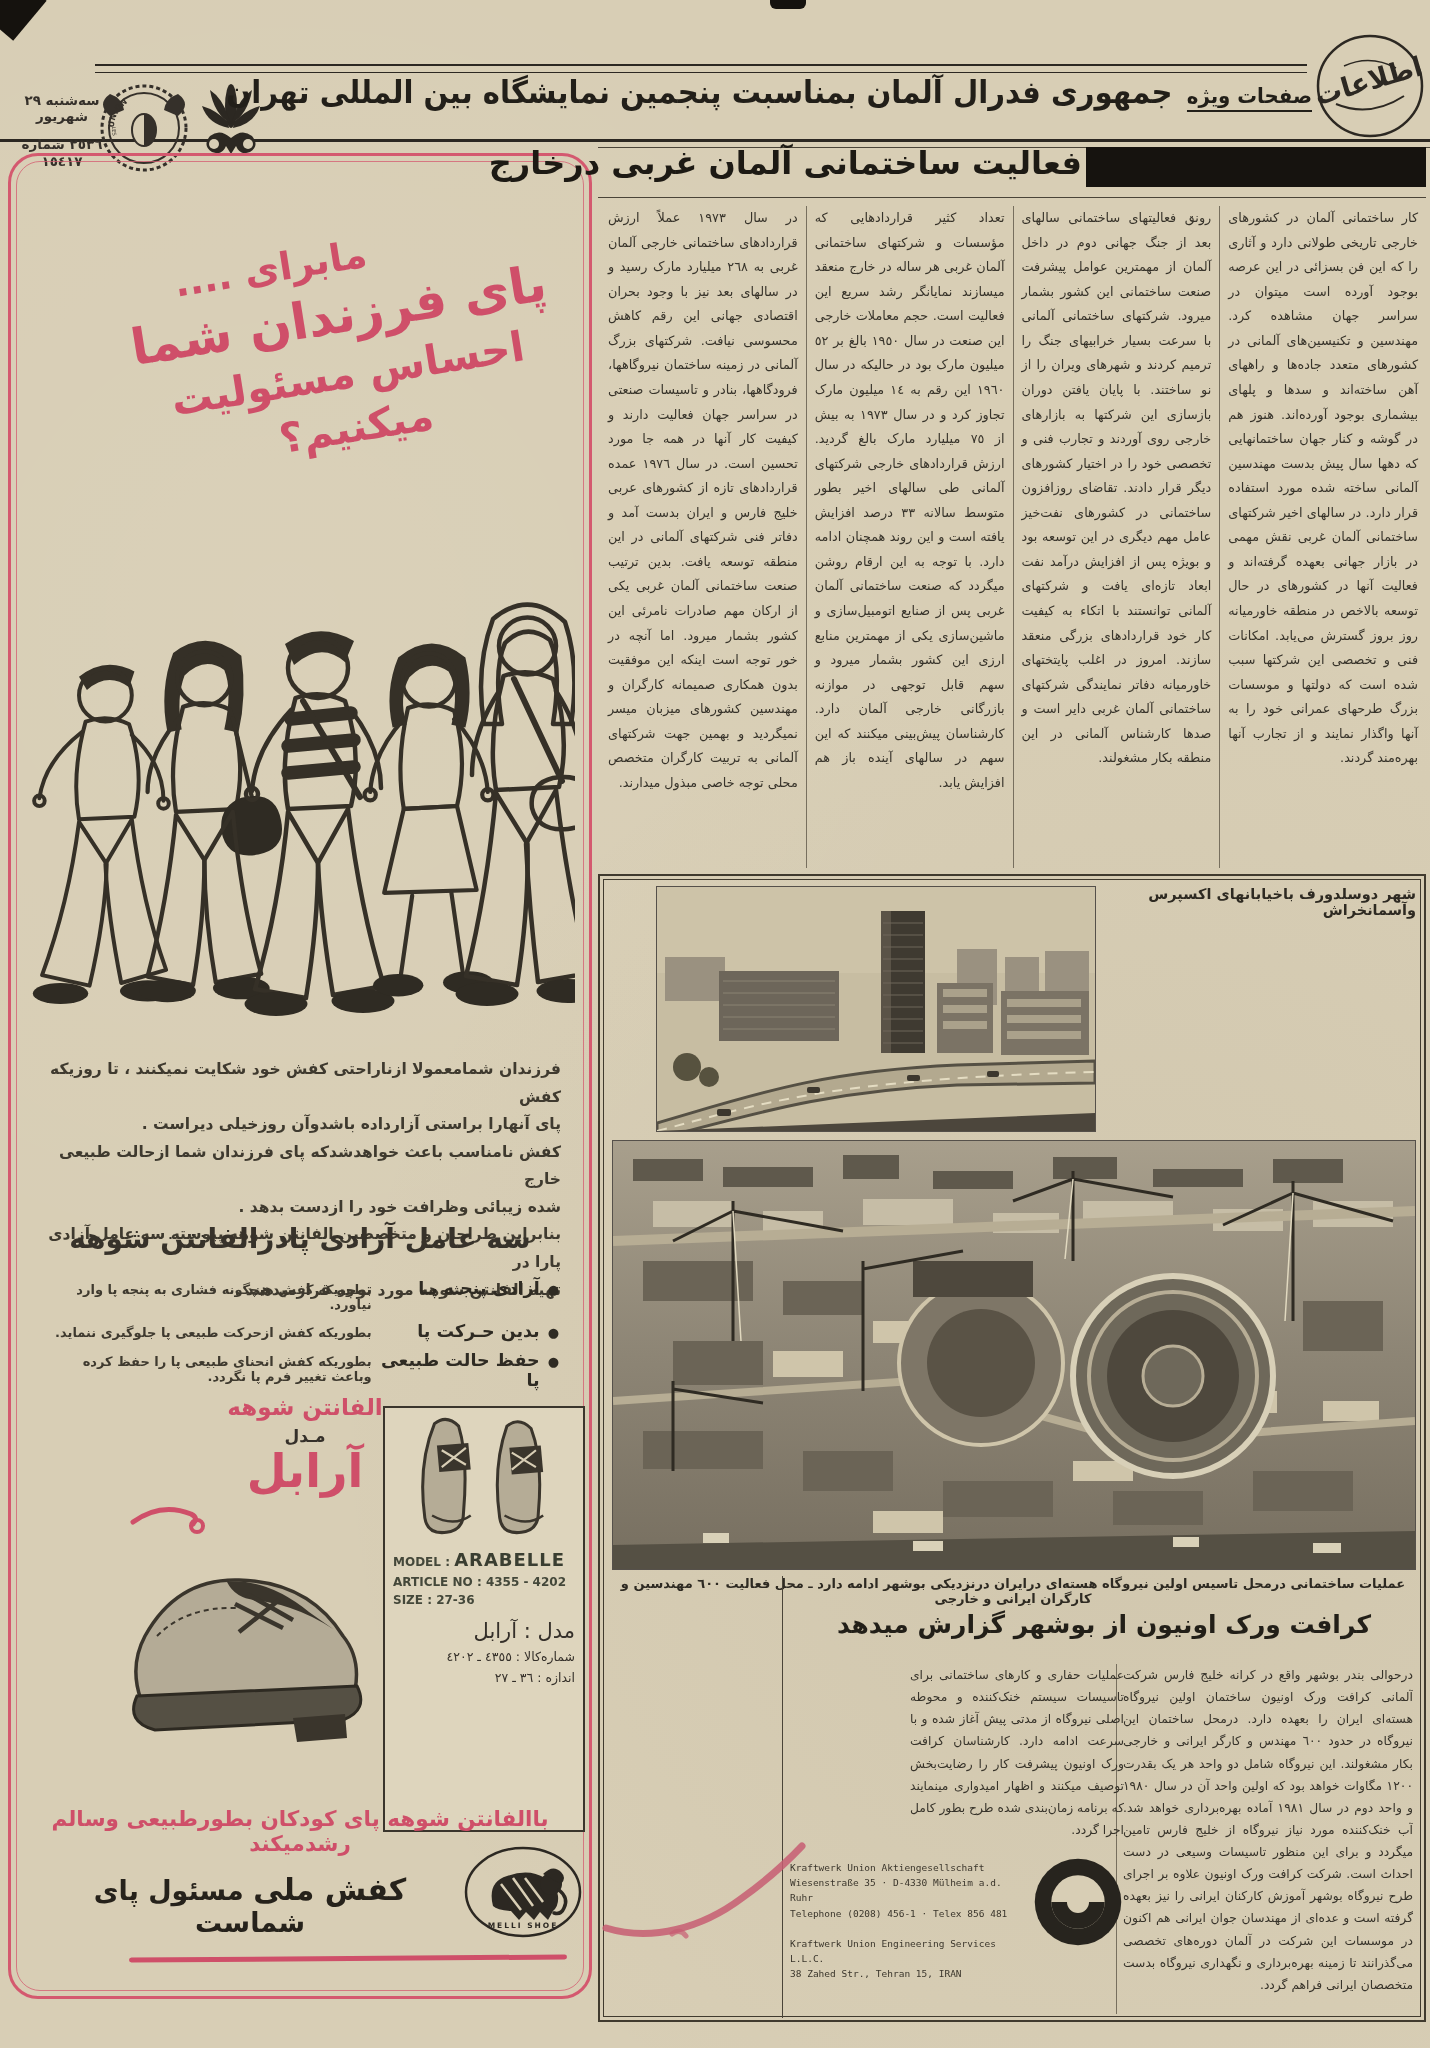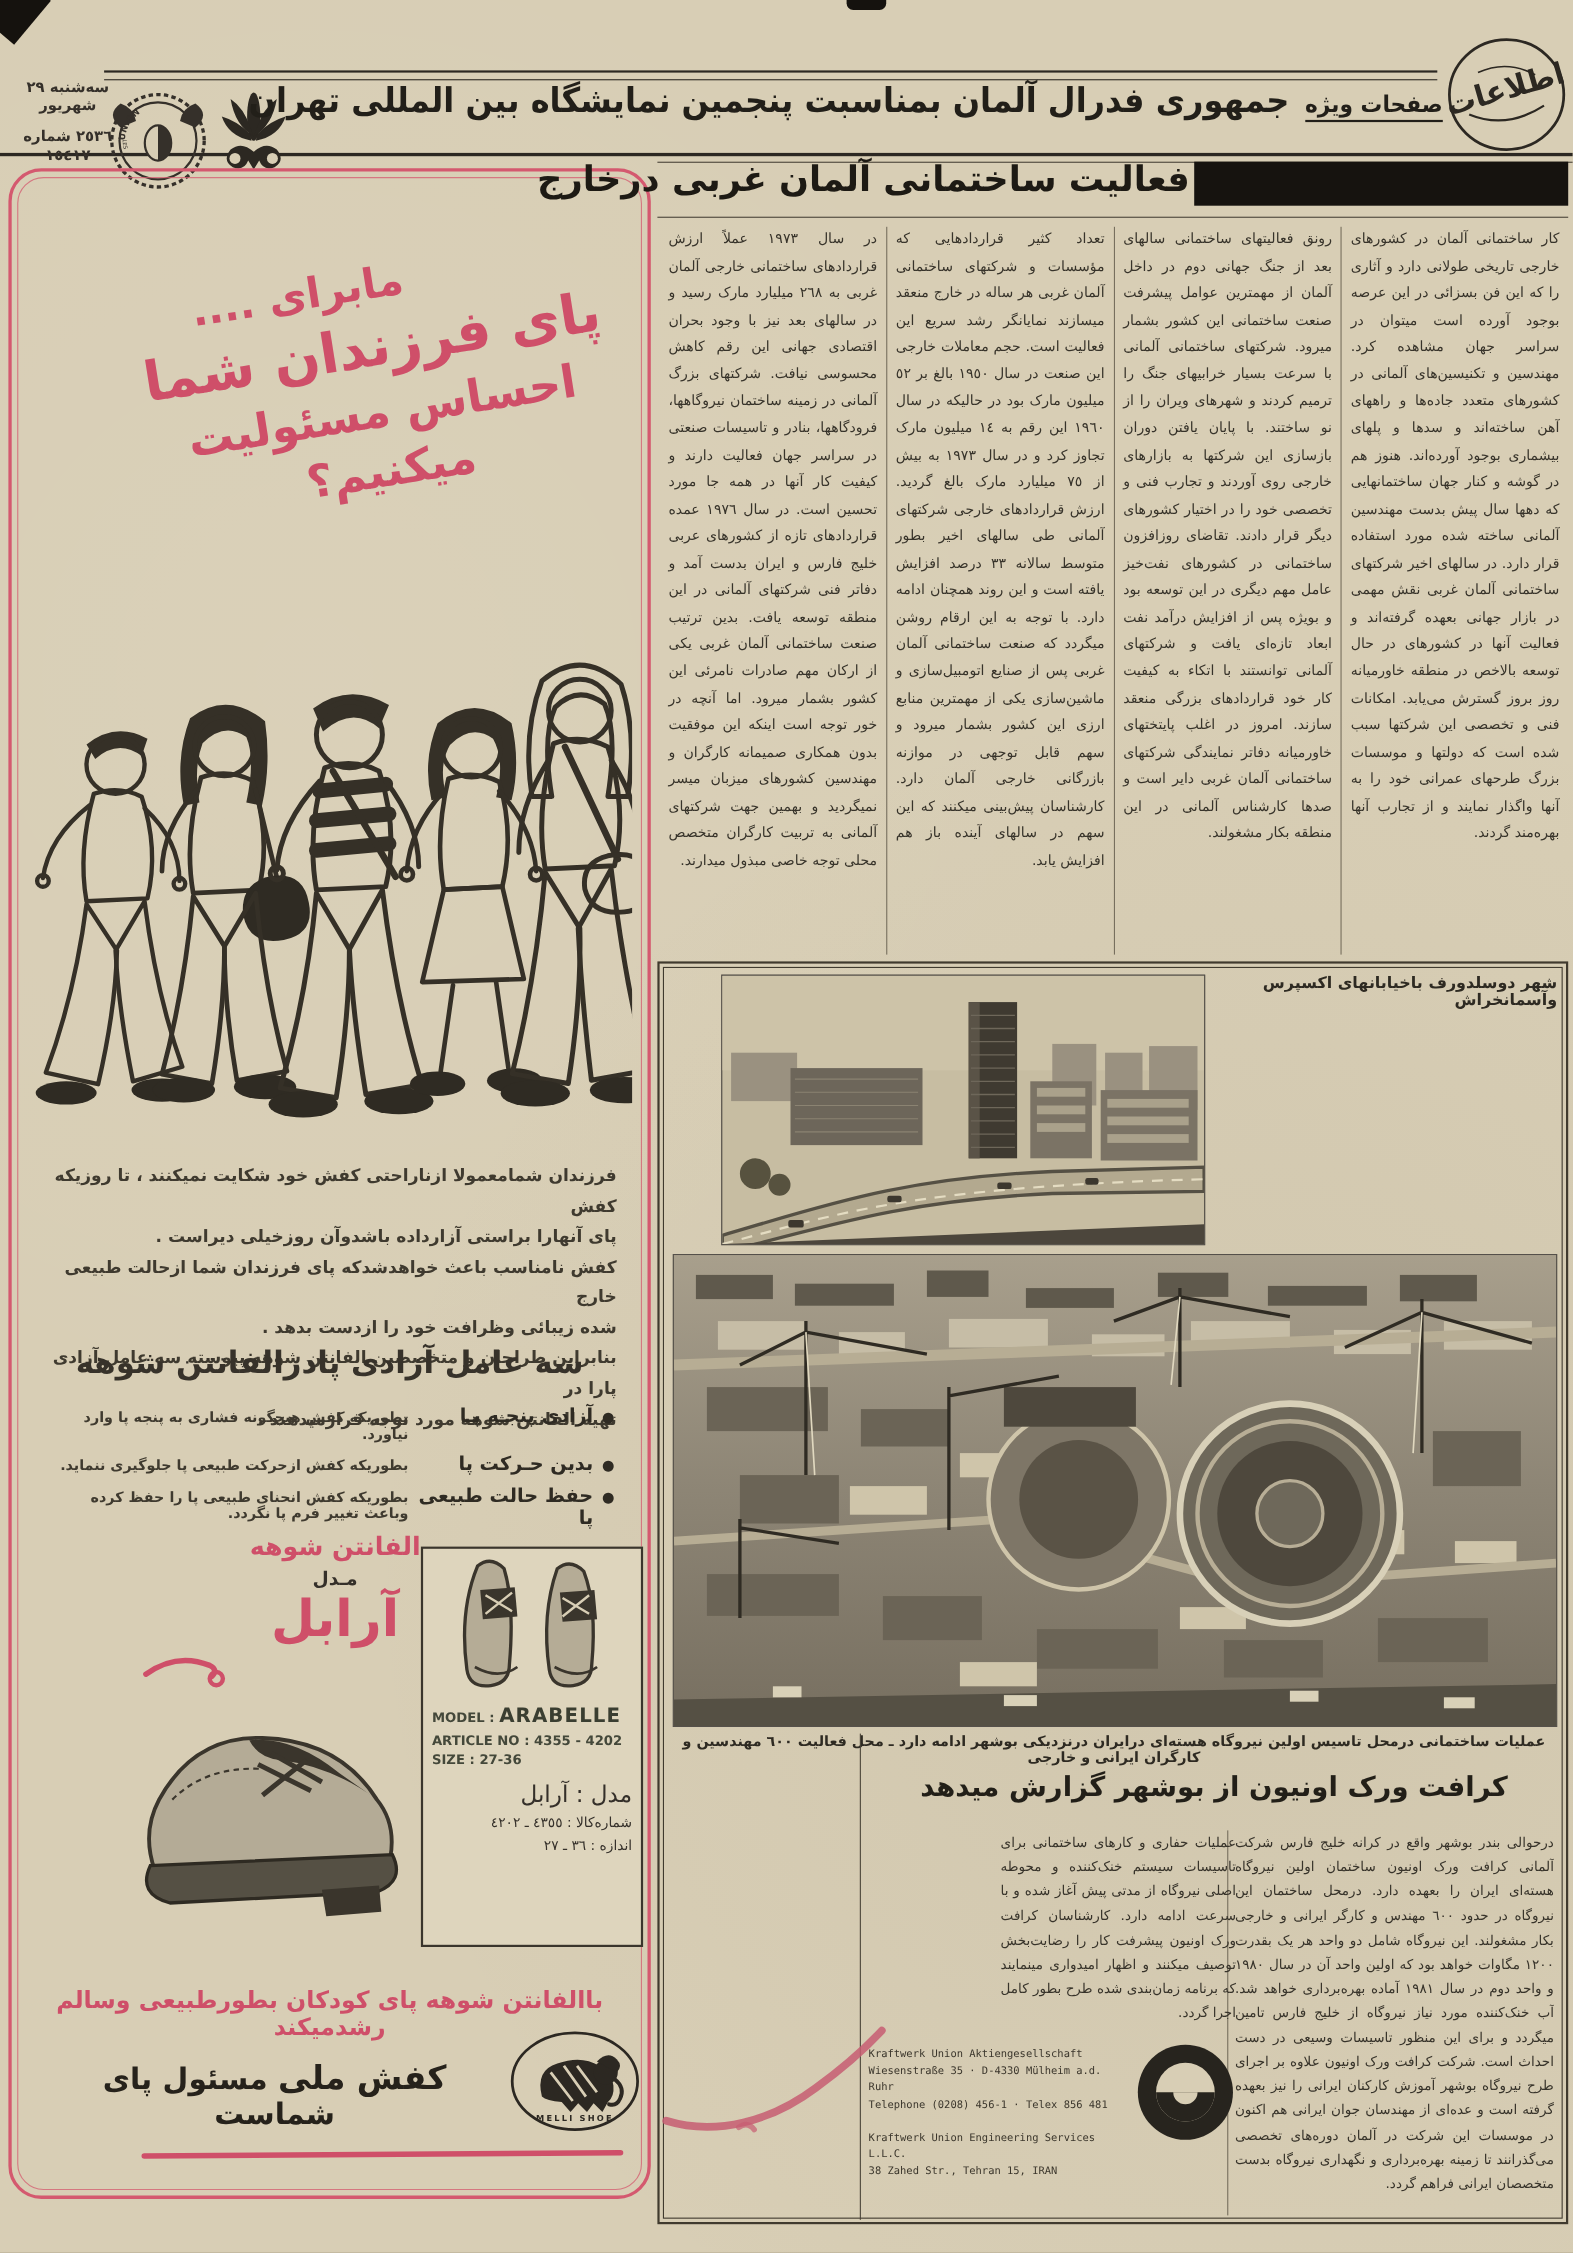--- a/index.html
+++ b/index.html
@@ -8,21 +8,21 @@
     background:#d8ceb5;
     background-image:radial-gradient(circle at 20% 30%, rgba(255,255,255,.05), transparent 40%),
                      radial-gradient(circle at 80% 70%, rgba(90,80,60,.06), transparent 45%);
     font-family:"DejaVu Sans", sans-serif;
     color:#2e2a22; direction:rtl; overflow:hidden;
   }
   .abs{position:absolute;}
   
   .scan-corner{left:-16px;top:-22px;width:52px;height:52px;background:#15120e;transform:rotate(40deg);}
   .scan-blob{left:770px;top:0;width:36px;height:9px;background:#15120e;border-radius:0 0 6px 6px;}
-  .date-block{left:4px;top:72px;width:116px;text-align:center;font-size:13.5px;font-weight:bold;line-height:1.2;color:#35302a;}
+  .date-block{left:4px;top:92px;width:116px;text-align:center;font-size:13.5px;font-weight:bold;line-height:1.2;color:#35302a;}
   .date-block .l2{margin-top:12px;}
   .rule-top{left:95px;top:64px;width:1212px;height:6px;border-top:2.5px solid #2c2822;border-bottom:1.5px solid #2c2822;}
   .masthead{left:262px;top:74px;width:1050px;text-align:center;white-space:nowrap;transform:scaleX(.94);transform-origin:center right;color:#221f19;}
   .masthead .small{font-size:21px;font-weight:bold;border-bottom:2px solid #221f19;padding-bottom:2px;margin-left:10px;}
   .masthead .main{font-size:31px;font-weight:bold;letter-spacing:-.5px;}
   .rule-mid{left:0;top:139px;width:1430px;height:3px;background:#2c2822;}
   .rule-mid2{left:598px;top:147px;width:832px;border-top:1px solid #4a4438;}
   .logo-box{background:transparent;}
   
   .ad{left:8px;top:153px;width:578px;height:1840px;border:3.5px solid #d4596f;border-radius:30px;}
@@ -37,21 +37,21 @@
   .ad-freedom{left:0;top:1066px;width:100%;text-align:center;font-size:28px;font-weight:bold;color:#37322a;letter-spacing:-.5px;}
   .ad-bullets{left:30px;top:1122px;width:518px;}
   .ad-bullet{display:flex;align-items:baseline;margin-bottom:9px;}
   .ad-bullet .dot{font-size:13px;margin-left:8px;color:#2f2b23;}
   .ad-bullet .ttl{font-size:17.5px;font-weight:bold;min-width:168px;color:#2f2b23;}
   .ad-bullet .txt{font-size:13px;font-weight:bold;color:#3f3a2f;}
   .brand-script{left:208px;top:1238px;width:172px;text-align:center;}
   .brand-script .brand{color:#cf4f69;font-size:23px;font-weight:bold;}
   .brand-script .mdl{font-size:17px;font-weight:bold;color:#35302a;margin-top:6px;}
   .brand-script .mdlname{color:#cf4f69;font-size:46px;font-weight:bold;line-height:1.1;}
-  .spec-box{left:372px;top:1250px;width:202px;height:364px;border:2px solid #3a352c;background:#ded5bd;box-sizing:border-box;padding:6px 8px;}
+  .spec-box{left:372px;top:1250px;width:202px;height:426px;border:2px solid #3a352c;background:#ded5bd;box-sizing:border-box;padding:6px 8px;}
   .spec-rows{direction:ltr;text-align:left;font-weight:bold;color:#44483a;font-size:12px;line-height:1.5;margin-top:4px;}
   .spec-rows .big{font-size:18px;color:#3a3e31;letter-spacing:1px;}
   .spec-fa{margin-top:10px;text-align:right;font-weight:normal;color:#35302a;}
   .spec-fa .famodel{font-size:21px;}
   .spec-fa .fasmall{font-size:12.5px;margin-top:6px;}
   .ad-slogan{left:10px;top:1650px;width:558px;text-align:center;color:#cf4f69;font-size:21.5px;font-weight:bold;}
   .ad-footer-text{left:34px;top:1716px;width:410px;text-align:center;font-size:27px;font-weight:bold;color:#26221b;}
   .ad-footer-text .brandname{font-size:30px;letter-spacing:-1px;}
   .pink-rule{left:118px;top:1800px;width:438px;height:5px;background:#cf4f69;border-radius:3px;transform:rotate(-.4deg);}
   

